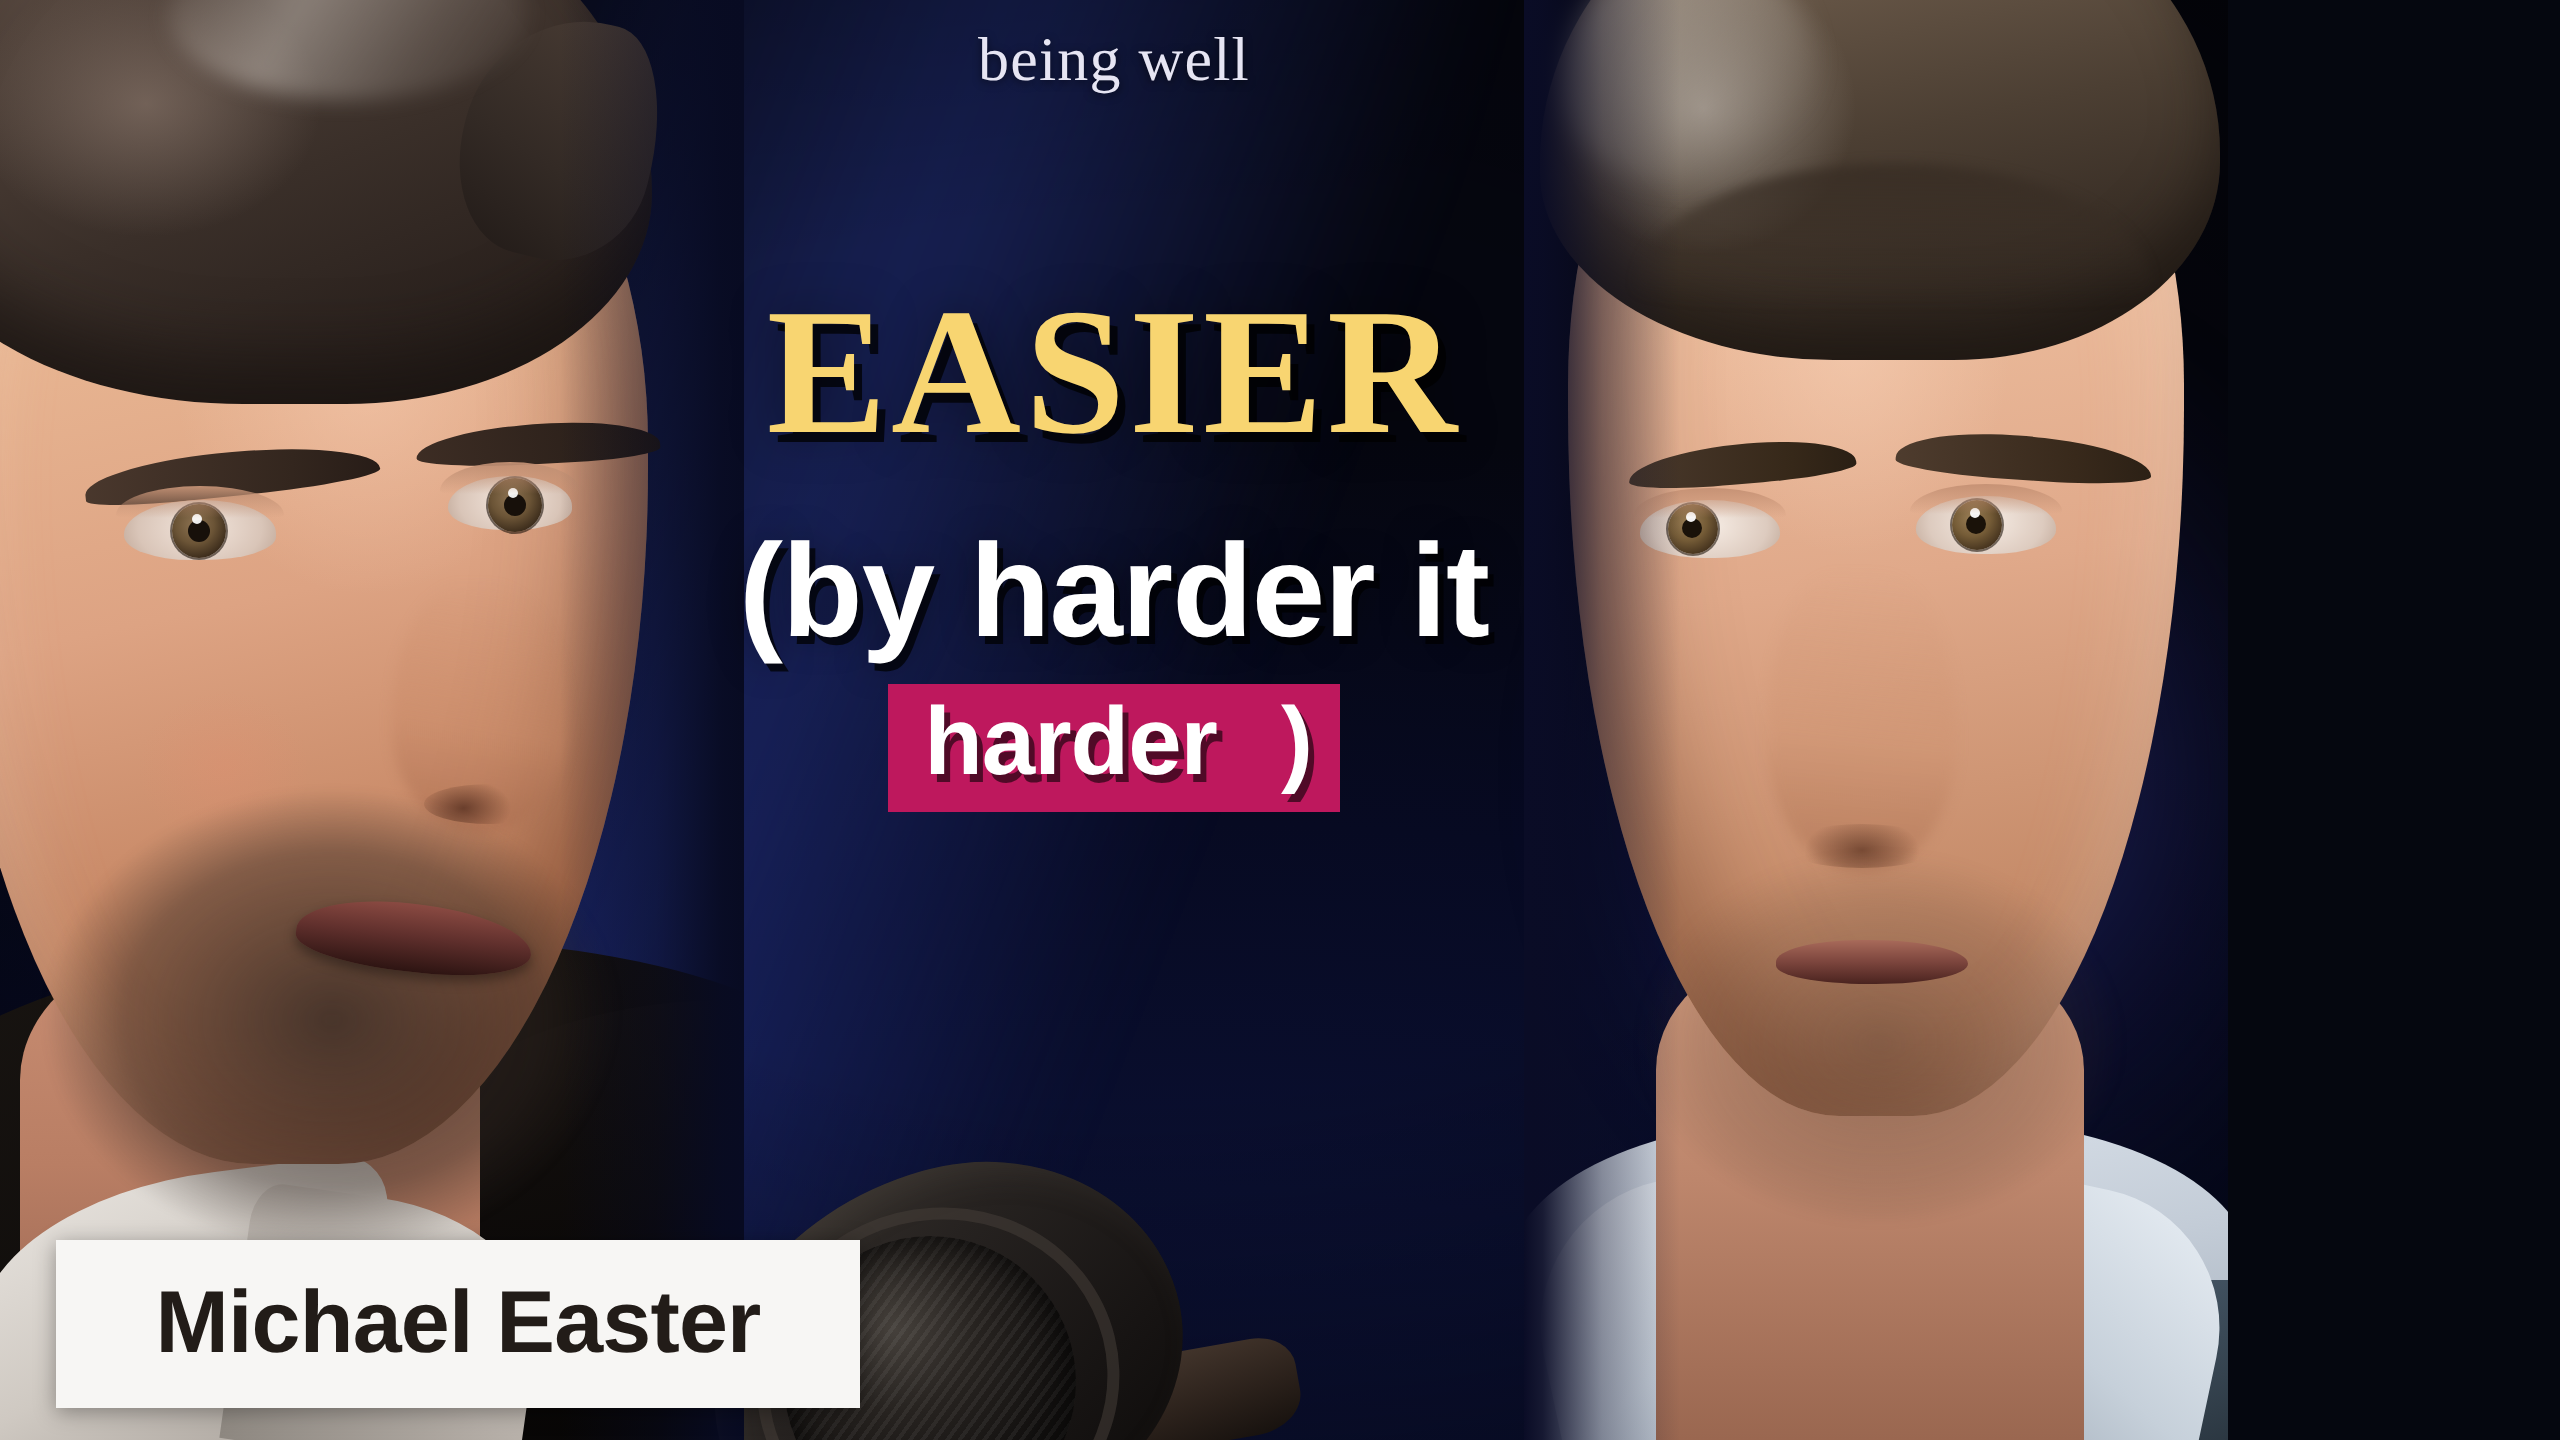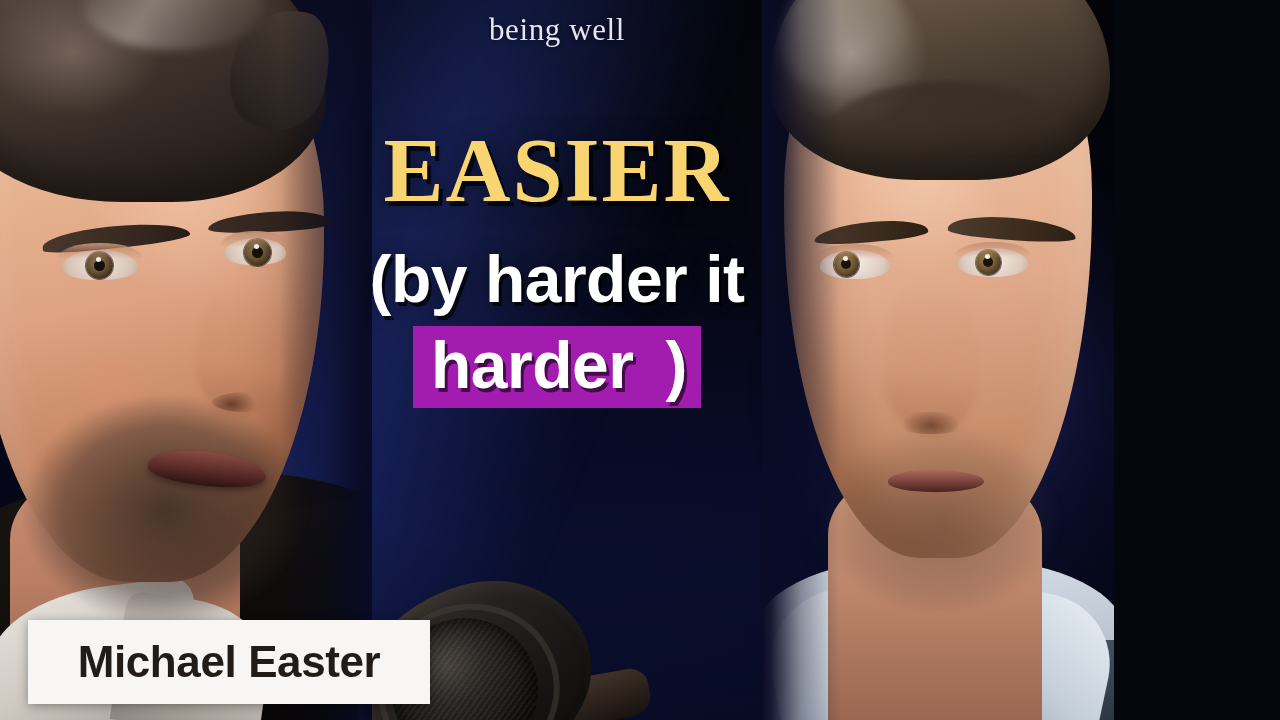--- a/index.html
+++ b/index.html
@@ -378,21 +378,21 @@
     letter-spacing:2px;
     color:#fdfdfb;
     text-shadow:4px 5px 0 rgba(0,0,0,.78), 0 0 26px rgba(0,0,0,.45);
   }
   .t-line2{
     font-family:"Liberation Serif", serif;
     font-weight:700;
     font-size:90px;
     line-height:1.0;
     letter-spacing:2px;
-    margin-top:16px;
+    margin-top:32px;
     color:#f8d571;
     text-shadow:4px 5px 0 rgba(0,0,0,.75), 0 0 24px rgba(0,0,0,.4);
   }
   .t-line3{
     font-family:"Liberation Sans", sans-serif;
     font-weight:700;
     font-size:66px;
     line-height:1.0;
     letter-spacing:-0.5px;
     margin-top:30px;
@@ -400,25 +400,25 @@
     text-shadow:3px 4px 0 rgba(0,0,0,.72), 0 0 18px rgba(0,0,0,.4);
   }
   .t-line4{
     margin-top:14px;
     font-size:0;
   }
   .hl{
     display:inline-block;
     font-family:"Liberation Sans", sans-serif;
     font-weight:700;
-    font-size:66px;
+    font-size:48px;
     line-height:1.0;
     letter-spacing:-0.5px;
     color:#ffffff;
-    background:#a21caf;
+    background:#be185d;
     padding:6px 14px 10px 18px;
     text-shadow:3px 4px 0 rgba(0,0,0,.58);
   }
 
   
   .nameplate{
     position:absolute;
     left:28px; top:620px;
     width:402px; height:84px;
     background:#f7f6f4;

